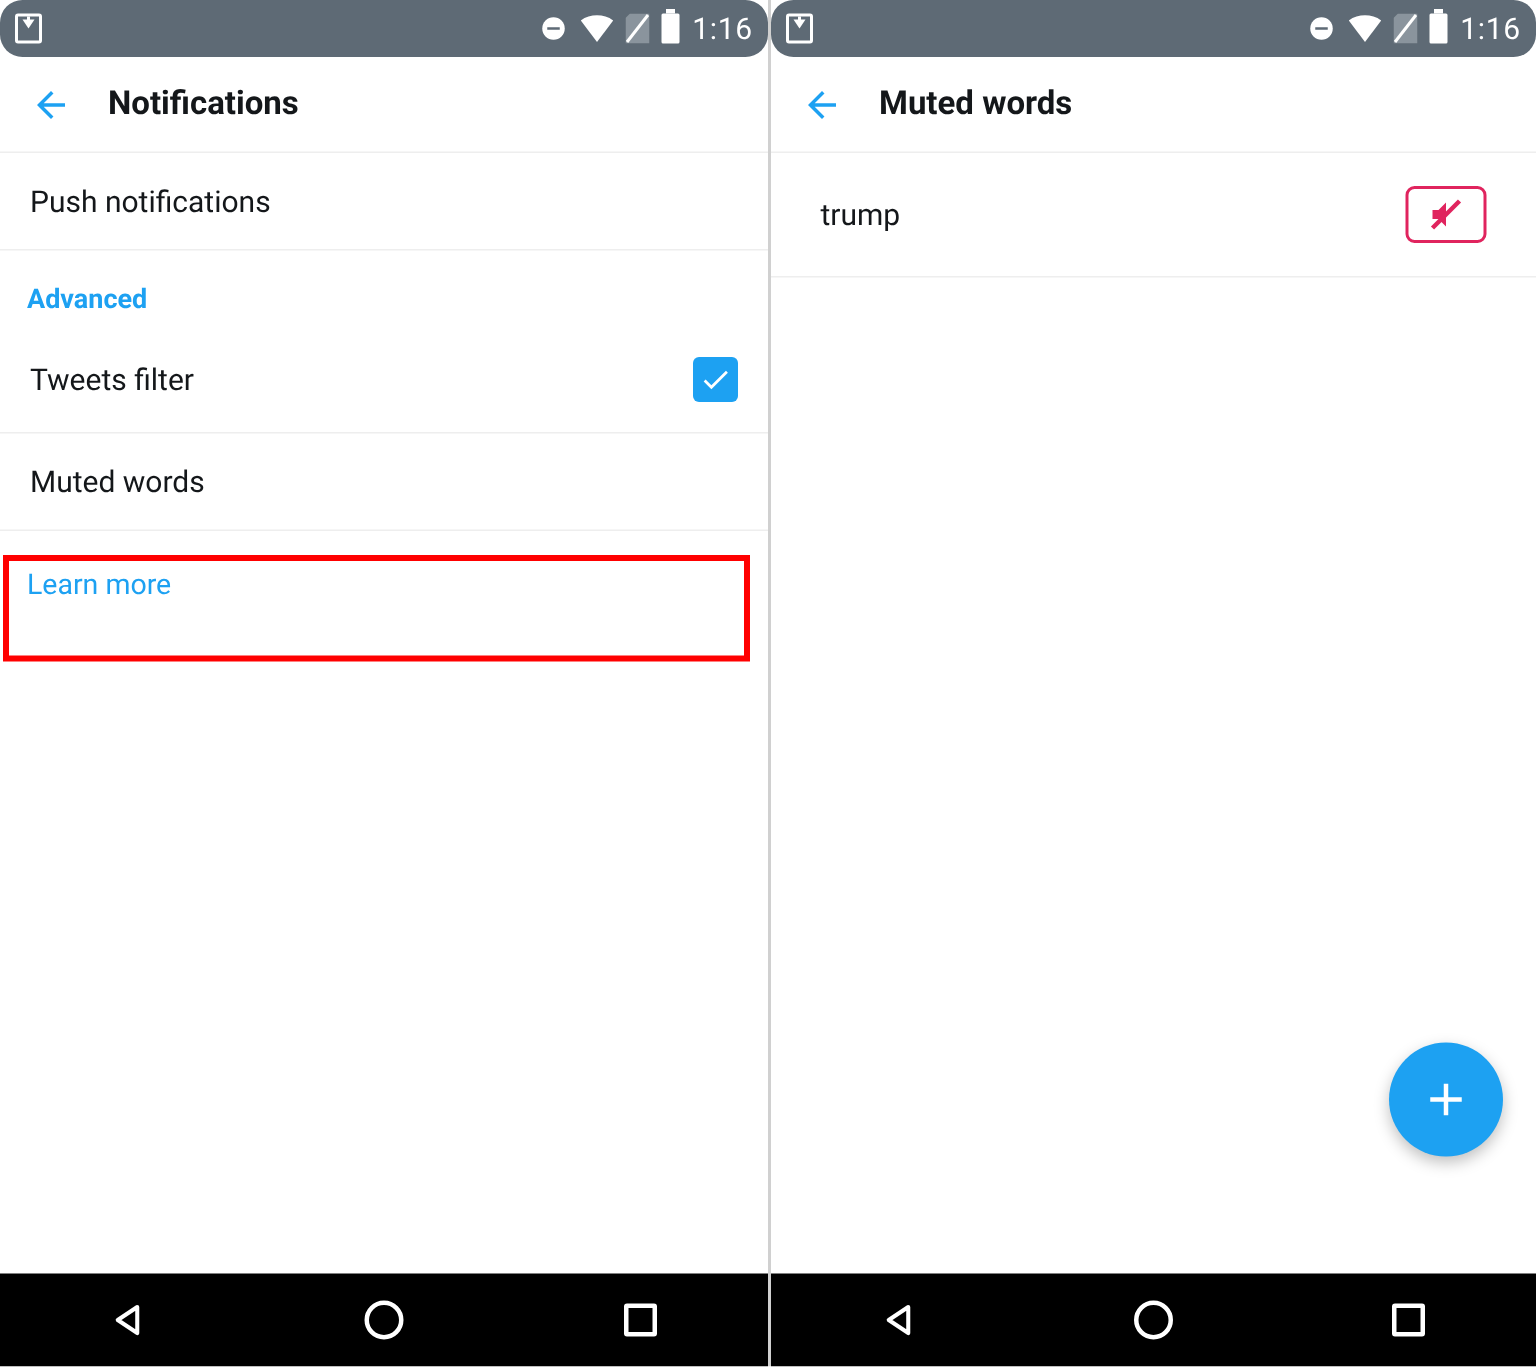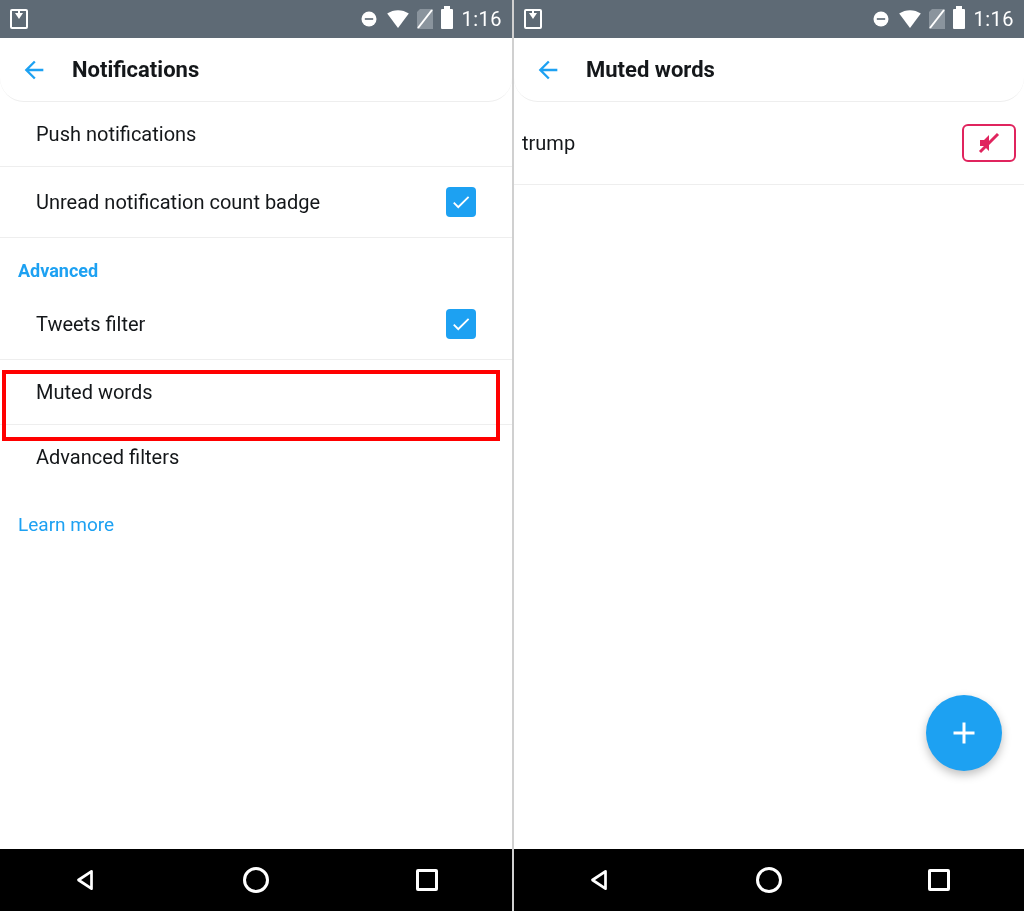--- a/index.html
+++ b/index.html
@@ -4,51 +4,51 @@
 <style>
   * { box-sizing: border-box; margin: 0; padding: 0; }
   html, body { width: 1024px; height: 911px; font-family: Roboto, Arial, sans-serif; background: #fff; }
   .wrap { display: flex; width: 1024px; height: 911px; }
   .phone { width: 512px; height: 911px; position: relative; display: flex; flex-direction: column; background: #fff; }
   .phone + .phone { border-left: 2px solid #d0d0d0; }
 
   
   .statusbar {
     height: 38px; background: #5e6a75; color: #fff; display: flex; align-items: center;
-    padding: 0 10px; font-size: 18px; justify-content: space-between;
+    padding: 0 10px; font-size: 18px; justify-content: space-between; border-radius: 15px;
   }
   .statusbar .left { display: flex; align-items: center; gap: 6px; }
   .statusbar .right { display: flex; align-items: center; gap: 8px; }
   .statusbar .time { font-weight: 400; letter-spacing: 0.5px; font-size: 20px; }
   .dl-icon { width: 18px; height: 20px; border: 2px solid #fff; border-radius: 2px; position: relative; }
   .dl-icon::after { content: ""; position: absolute; left: 3px; top: 2px; width: 0; height: 0;
     border-left: 4px solid transparent; border-right: 4px solid transparent; border-top: 6px solid #fff; }
   .dl-icon::before { content: ""; position: absolute; left: 6px; top: 0; width: 2px; height: 5px; background: #fff; }
   .dnd-icon svg, .wifi-icon svg, .sim-icon svg { display: block; }
   .battery { width: 12px; height: 20px; background: #fff; border-radius: 1px; position: relative; }
   .battery::before { content: ""; position: absolute; top: -3px; left: 3px; width: 6px; height: 3px; background: #fff; }
 
   
-  .appbar { height: 64px; display: flex; align-items: center; padding: 0 16px; border-bottom: 1px solid #eee; border-radius: 24px; }
+  .appbar { height: 64px; display: flex; align-items: center; padding: 0 16px; border-bottom: 1px solid #eee; }
   .appbar .back { width: 36px; height: 36px; display: flex; align-items: center; justify-content: center; margin-right: 20px; cursor: pointer; }
   .appbar .title { font-size: 22px; font-weight: 700; color: #14171a; }
 
   
   .content { flex: 1; overflow: hidden; position: relative; }
-  .row { padding: 20px 36px; font-size: 20px; color: #14171a; border-bottom: 1px solid #eee; display: flex; align-items: center; justify-content: space-between; }
+  .row { padding: 20px 20px; font-size: 20px; color: #14171a; border-bottom: 1px solid #eee; display: flex; align-items: center; justify-content: space-between; }
   .row.nobd { border-bottom: none; }
   .section-title { color: #1da1f2; font-weight: 700; font-size: 18px; padding: 22px 18px 8px; }
   .learn-more { color: #1da1f2; font-size: 19px; padding: 24px 18px; display: inline-block; }
 
   .checkbox { width: 30px; height: 30px; border-radius: 4px; background: #1da1f2; display: flex; align-items: center; justify-content: center; }
 
   .highlight-box { position: absolute; border: 4px solid #ff0000; pointer-events: none; }
 
   
-  .word-row { padding: 22px 8px; display: flex; align-items: center; justify-content: space-between; border-bottom: 1px solid #eee; }
+  .word-row { padding: 22px 33px; display: flex; align-items: center; justify-content: space-between; border-bottom: 1px solid #eee; }
   .word-row .word { font-size: 20px; color: #14171a; }
   .mute-badge { width: 54px; height: 38px; border: 2px solid #e0245e; border-radius: 6px; display: flex; align-items: center; justify-content: center; }
   .helper { padding: 18px; color: #657786; font-size: 19px; line-height: 1.45; }
   .helper a { color: #1da1f2; text-decoration: none; }
 
   .fab { position: absolute; right: 22px; bottom: 78px; width: 76px; height: 76px; border-radius: 50%; background: #1da1f2; box-shadow: 0 4px 10px rgba(0,0,0,0.25); display: flex; align-items: center; justify-content: center; }
 
   
   .navbar { height: 62px; background: #000; display: flex; align-items: center; justify-content: space-around; }
   .navbtn { width: 60px; height: 40px; display: flex; align-items: center; justify-content: center; }
@@ -94,42 +94,31 @@
             <path d="M20 11H7.83l5.59-5.59L12 4l-8 8 8 8 1.41-1.41L7.83 13H20z" fill="#1da1f2"></path>
           </svg>
       </div>
       <div class="title">Notifications</div>
     </div>
 
     <div class="content">
       <div class="row">
         <span>Push notifications</span>
       </div>
-      <div class="row">
-        <span>Unread notification count badge</span>
-        <span class="checkbox">
-          <svg width="22" height="22" viewBox="0 0 24 24">
-              <path d="M9 16.2 4.8 12l-1.4 1.4L9 19 21 7l-1.4-1.4z" fill="#fff"></path>
-            </svg>
-        </span>
-      </div>
       <div class="section-title">Advanced</div>
       <div class="row">
         <span>Tweets filter</span>
         <span class="checkbox">
           <svg width="22" height="22" viewBox="0 0 24 24">
               <path d="M9 16.2 4.8 12l-1.4 1.4L9 19 21 7l-1.4-1.4z" fill="#fff"></path>
             </svg>
         </span>
       </div>
       <div class="row">
         <span>Muted words</span>
-      </div>
-      <div class="row nobd">
-        <span>Advanced filters</span>
       </div>
       <span class="learn-more">Learn more</span>
 
       <div class="highlight-box" style="left:2px; top:268px; width:498px; height:71px;"></div>
     </div>
 
     <div class="navbar">
       <div class="navbtn">
         <svg width="26" height="26" viewBox="0 0 24 24">
             <path d="M18 4 L6 12 L18 20 Z" fill="none" stroke="#fff" stroke-width="2.5" stroke-linejoin="round"></path>

